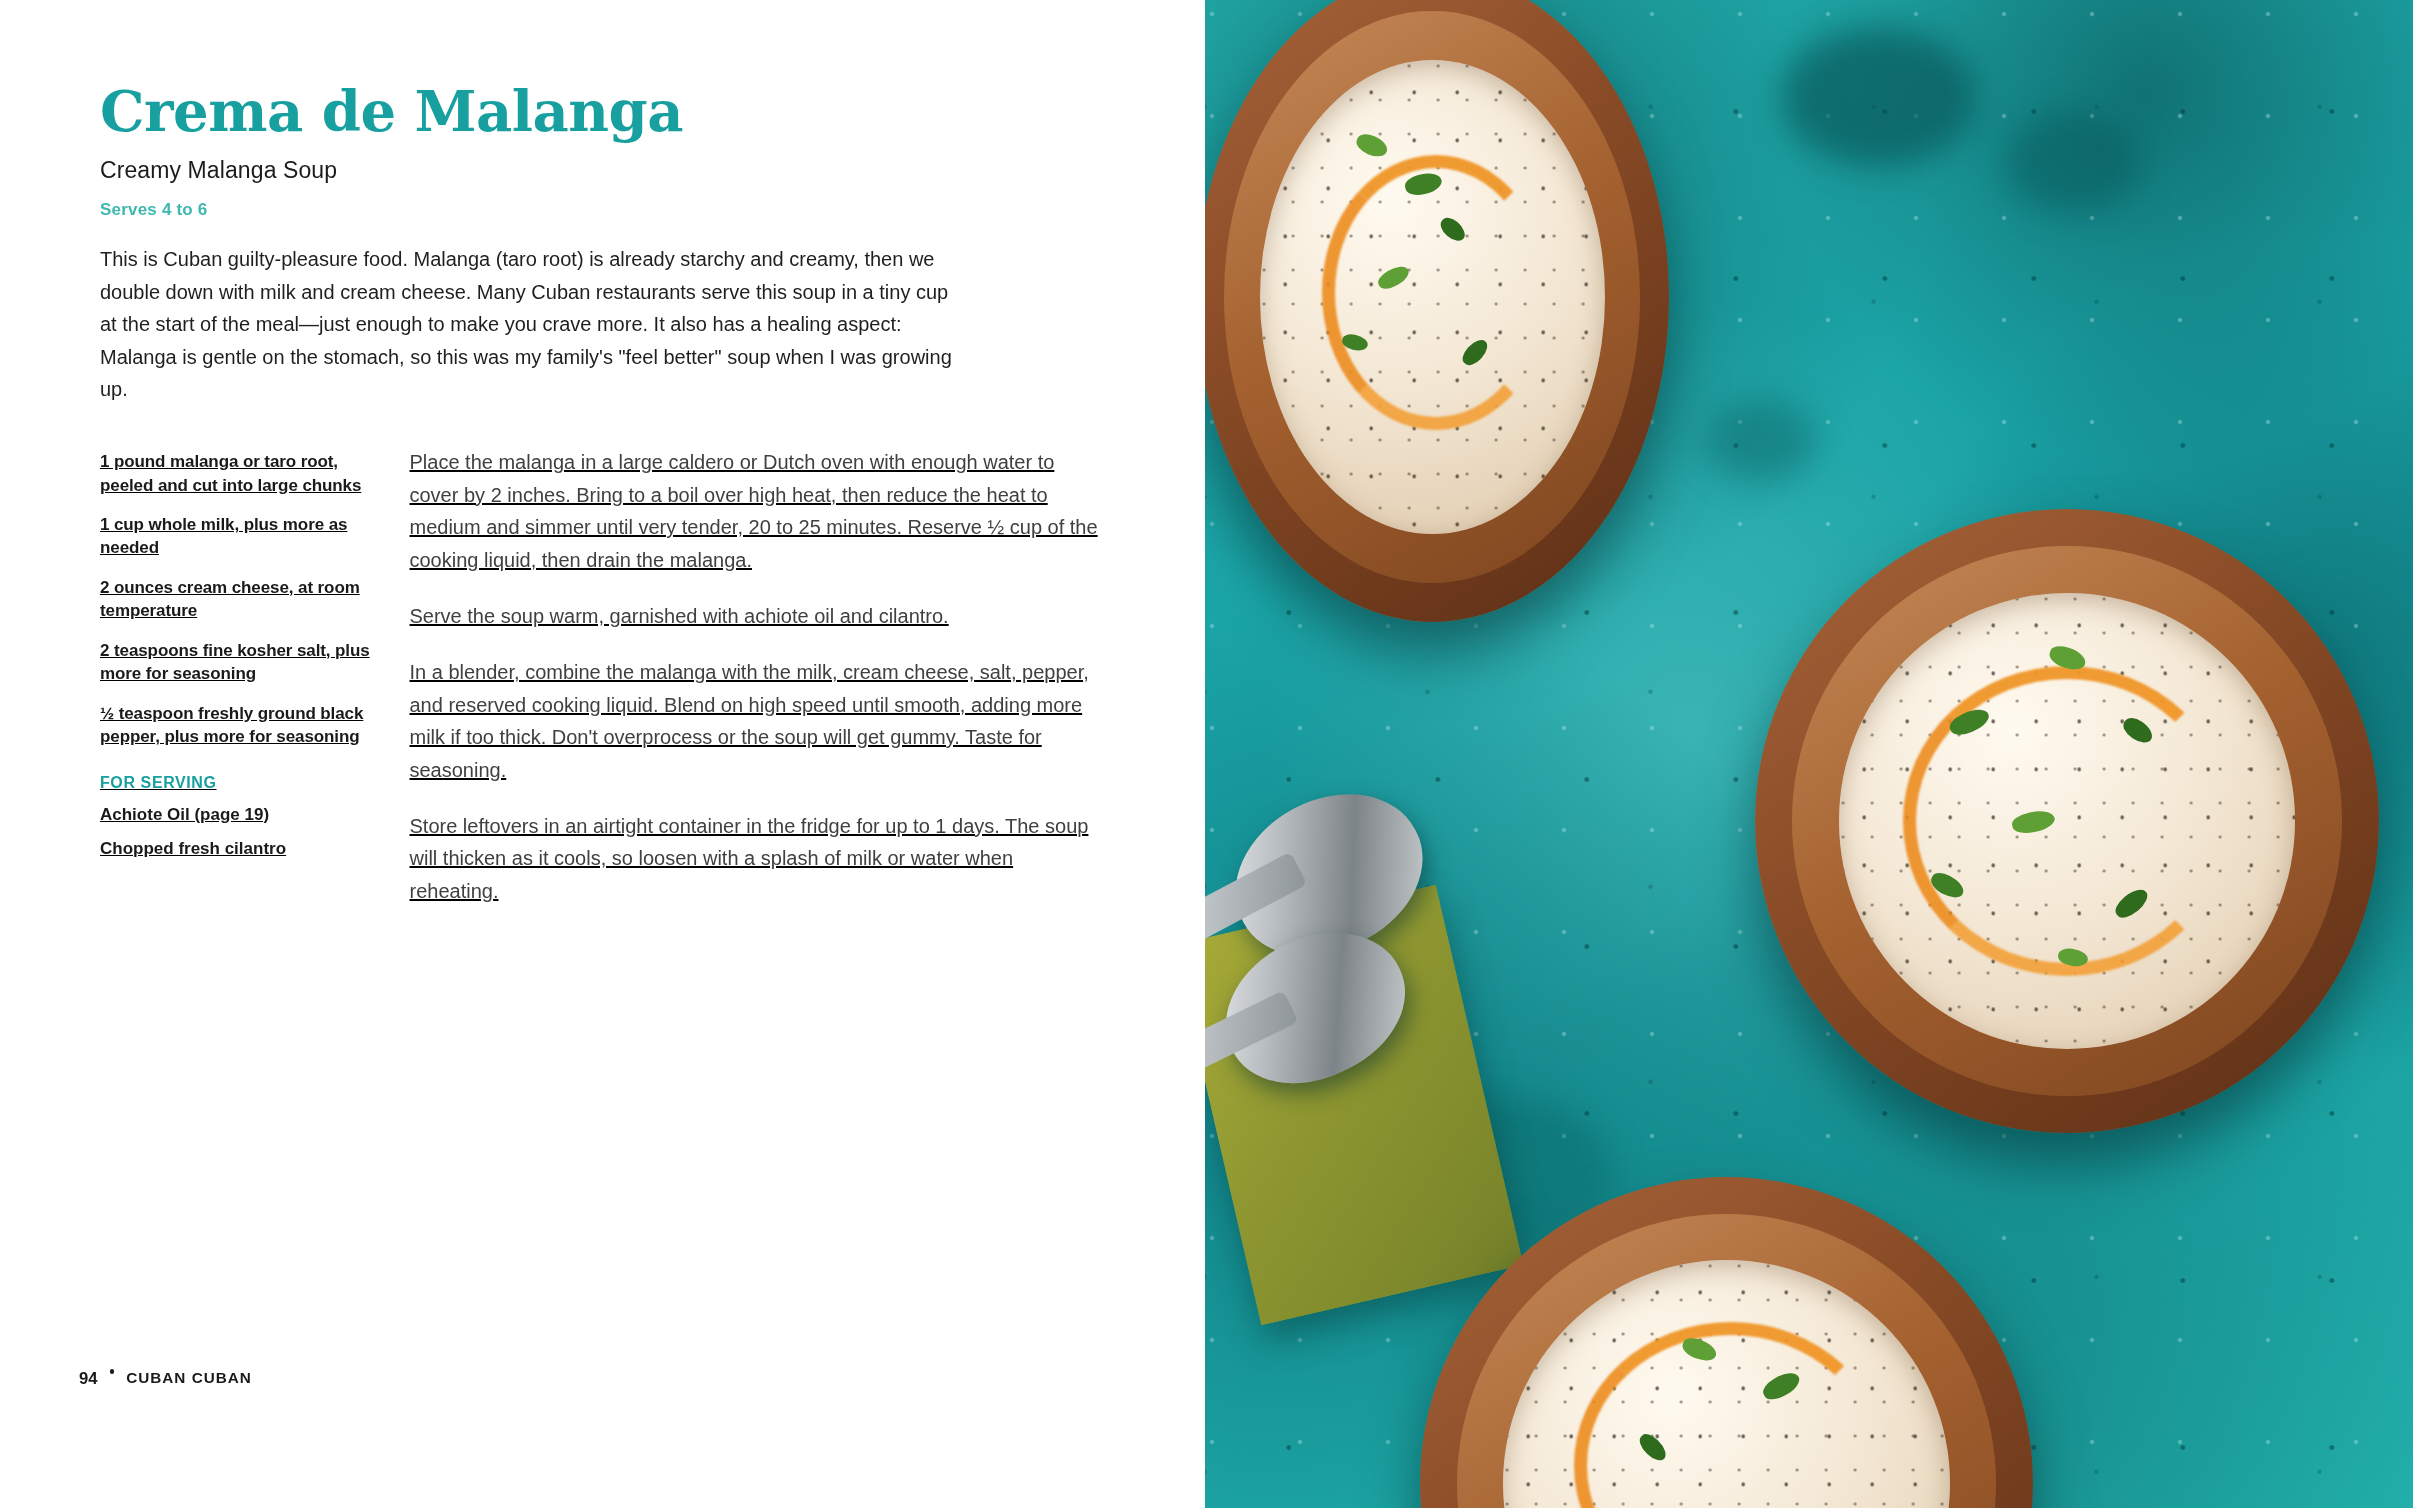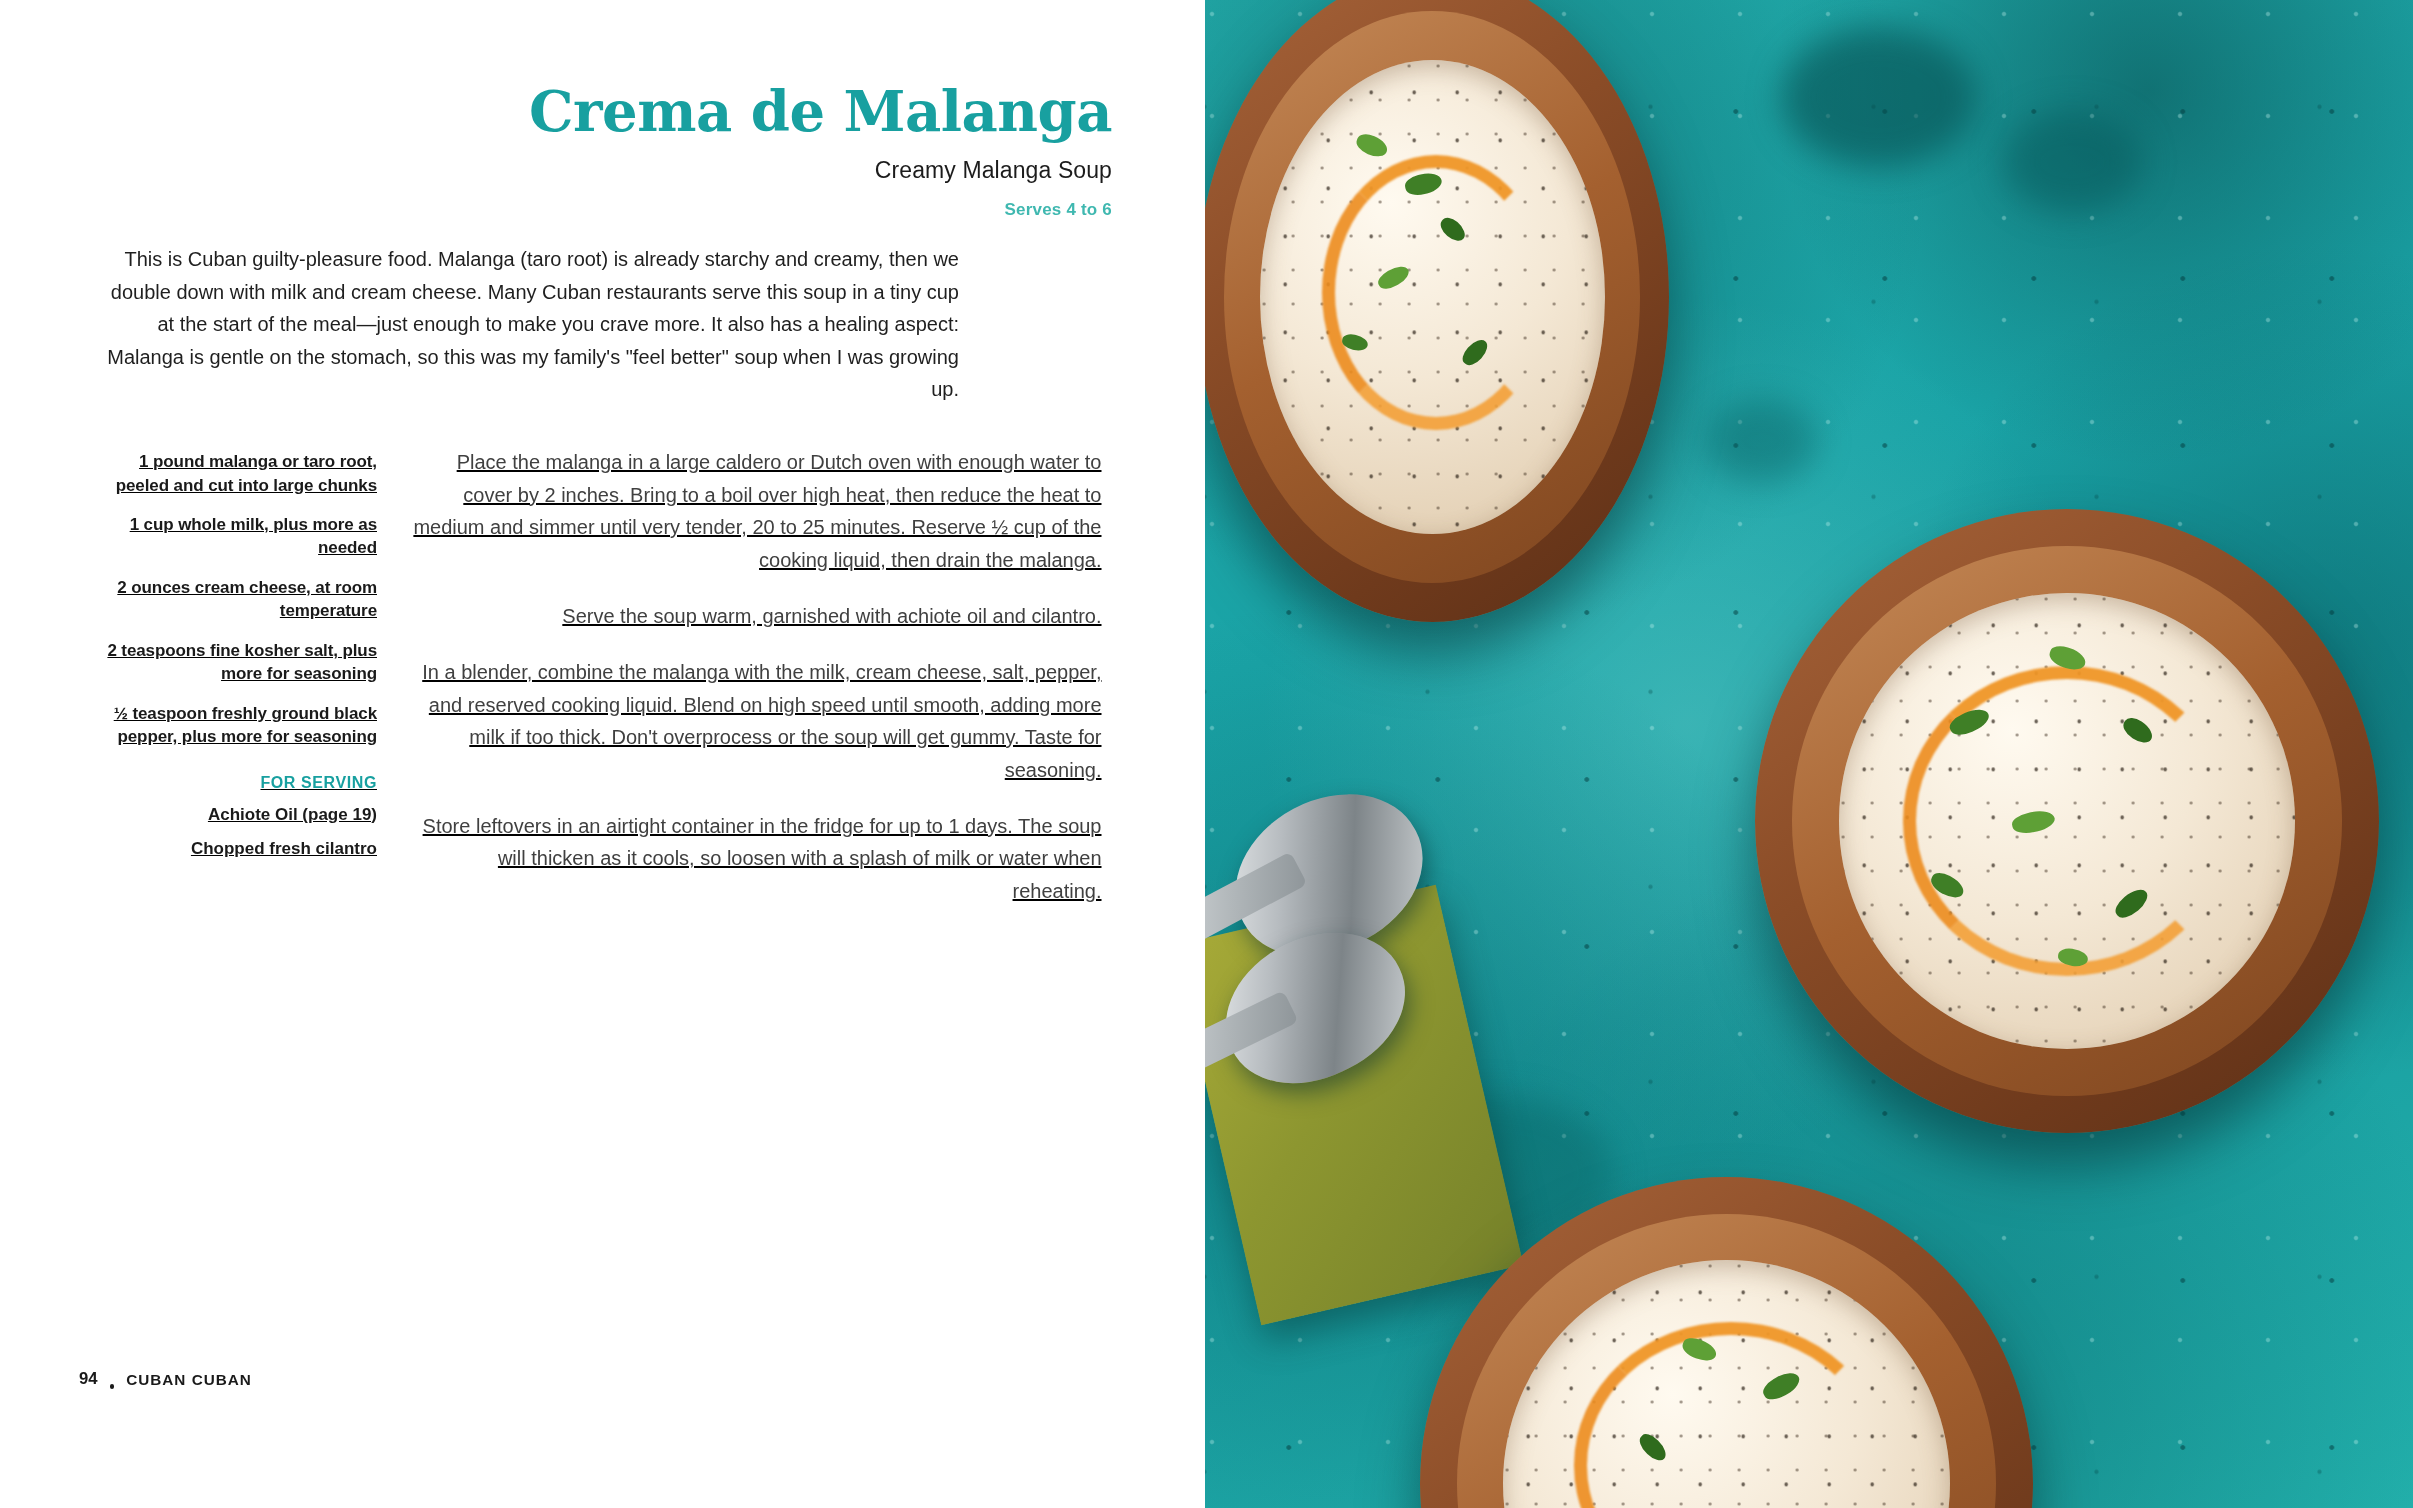--- a/index.html
+++ b/index.html
@@ -24,21 +24,20 @@
     width: 1205px;
     height: 1508px;
     background: #ffffff;
     flex: 0 0 1205px;
   }
   .content {
     position: absolute;
     left: 100px;
     top: 82px;
     width: 1012px;
-    text-align: right;
   }
   .recipe-title {
     font-family: "DejaVu Serif", serif;
     font-weight: bold;
     font-size: 56px;
     line-height: 1.05;
     color: #18a0a0;
     letter-spacing: -0.5px;
   }
   .recipe-subtitle {
@@ -108,21 +107,21 @@
     line-height: 1.62;
     color: #404040;
     margin-bottom: 24px;
   }
 
   .footer {
     position: absolute;
     left: 79px;
     bottom: 119px;
     display: flex;
-    align-items: flex-end;
+    align-items: flex-start;
     gap: 12px;
   }
   .folio {
     font-size: 16.7px;
     font-weight: bold;
     color: #1a1a1a;
   }
   .folio-dot {
     width: 4.6px; height: 4.6px;
     border-radius: 50%;

